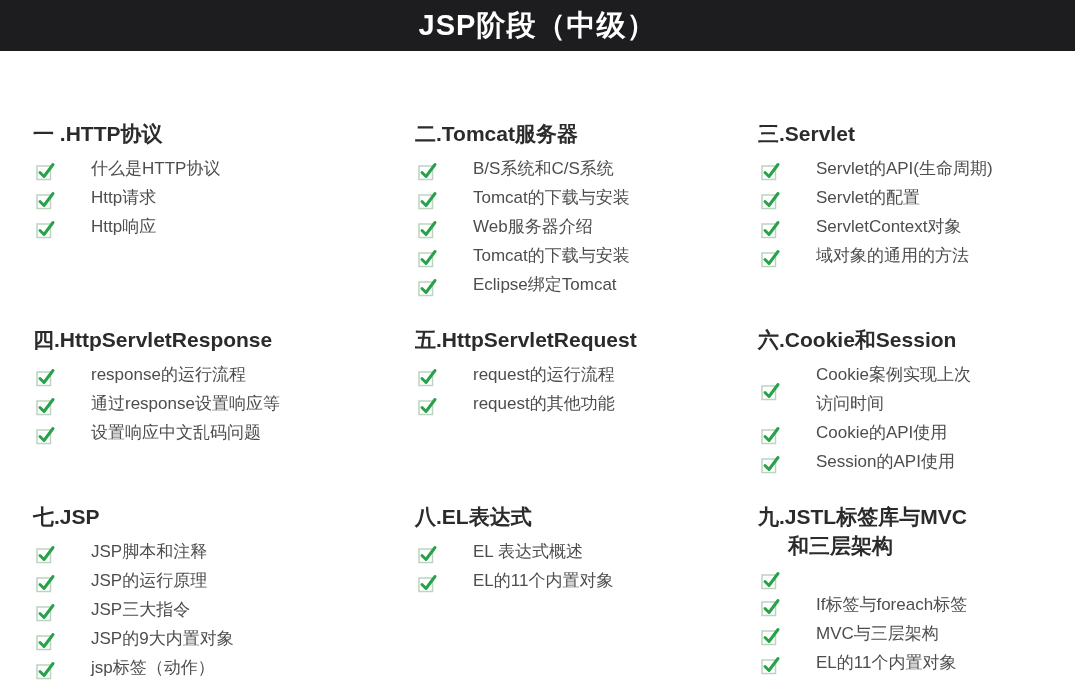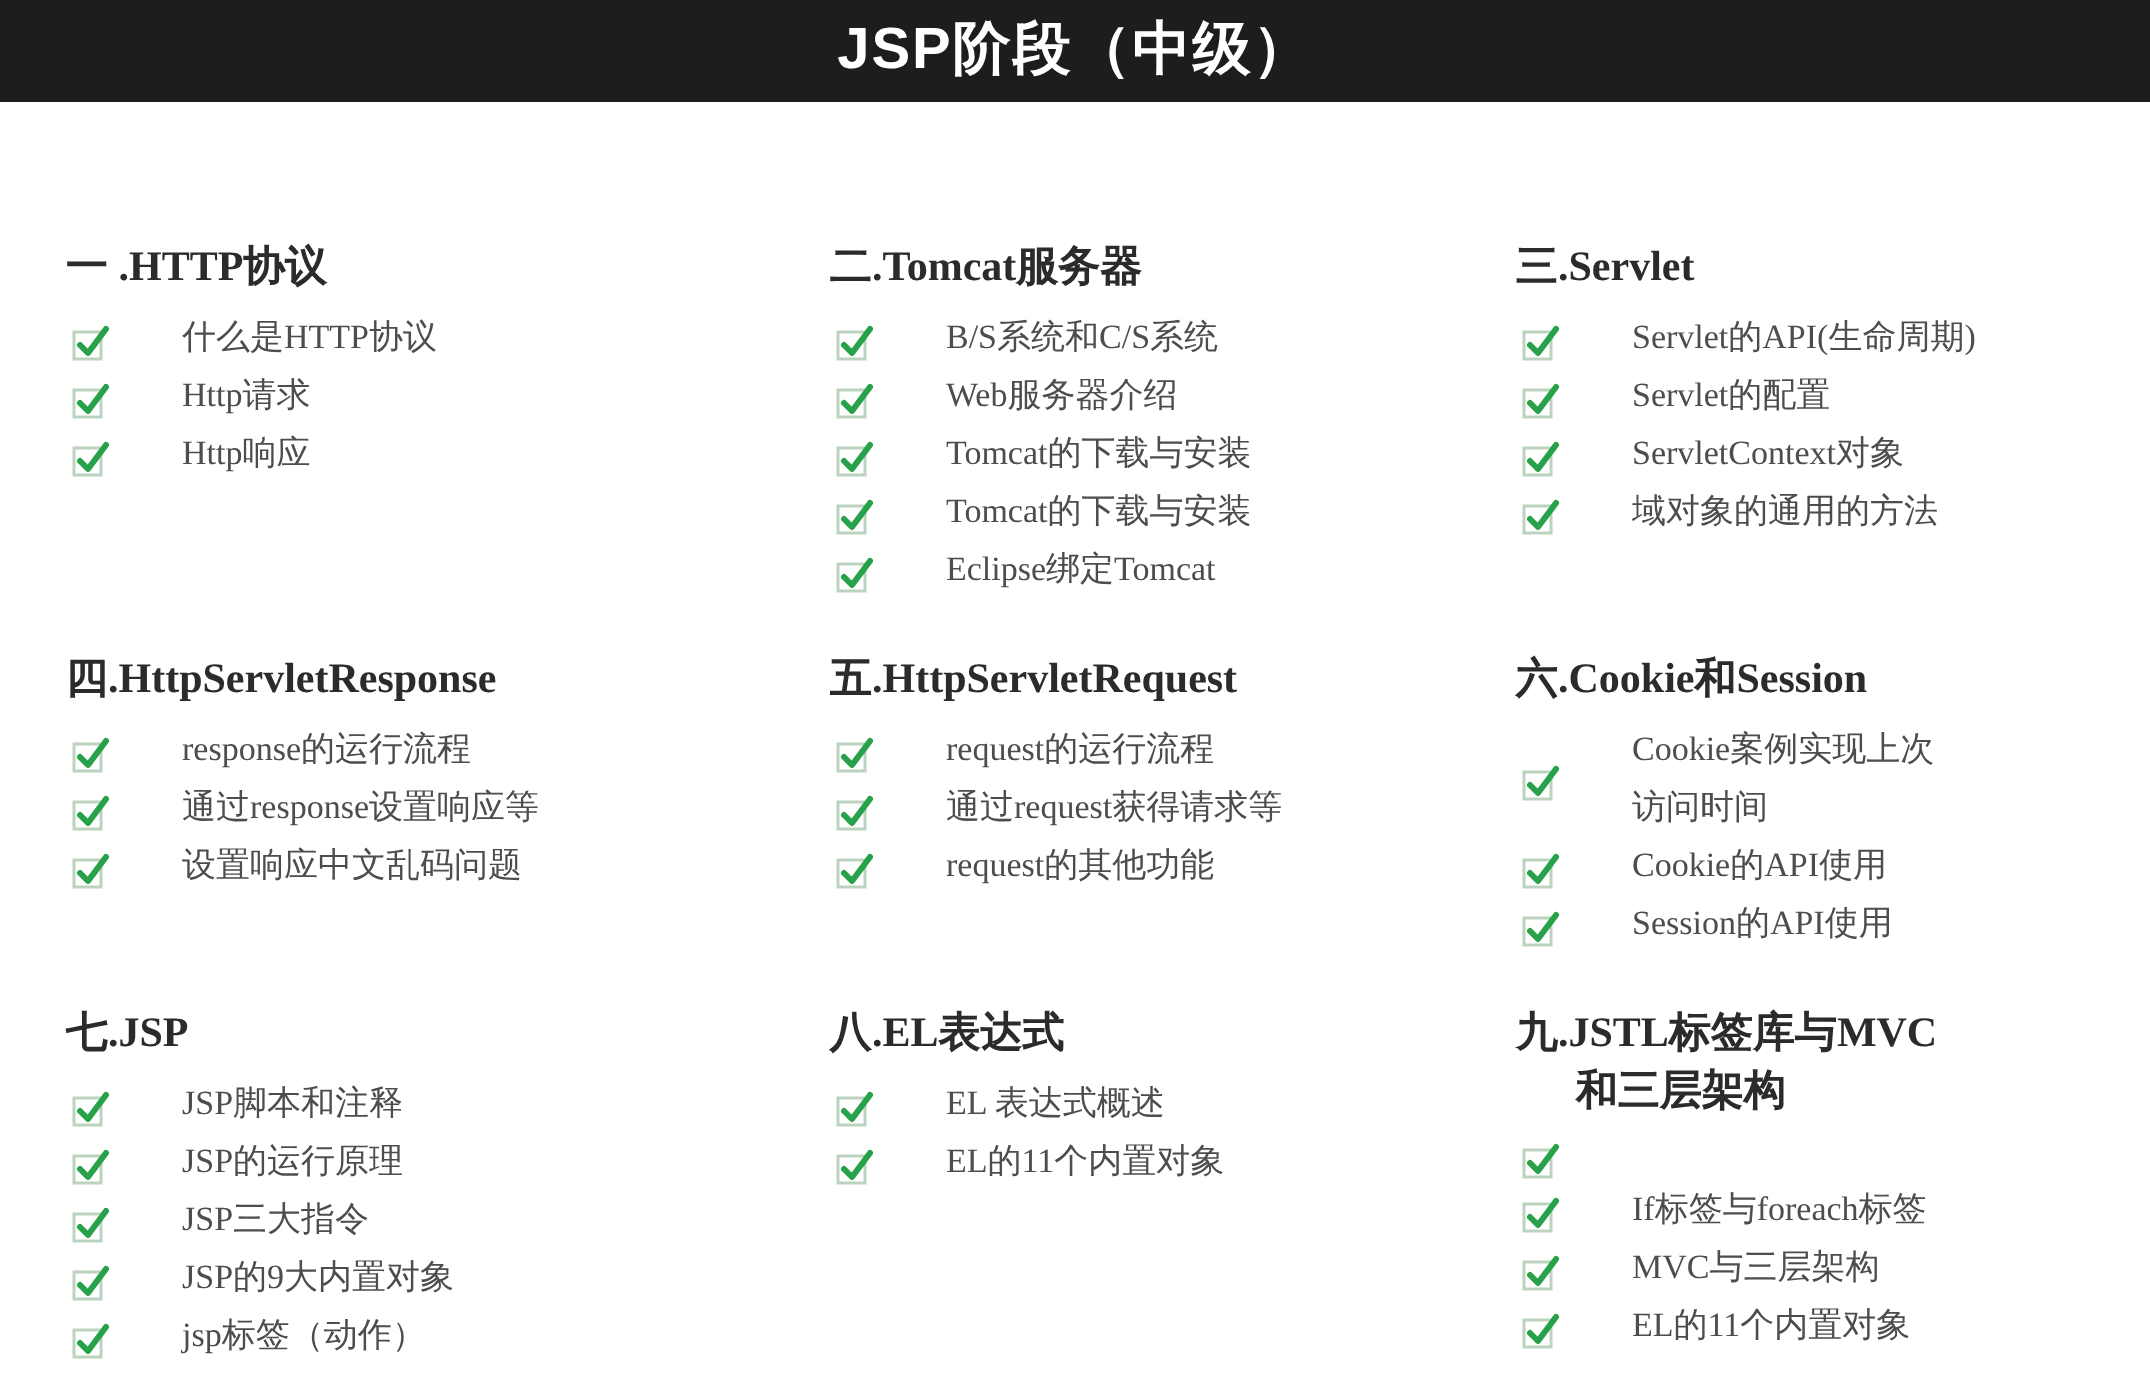--- a/index.html
+++ b/index.html
@@ -31,21 +31,21 @@
   }
 
   
   .grid{
     display:grid;
     grid-template-columns:382px 343px 317px;
     row-gap:26px;
     align-items:start;
     padding:68px 0 0 33px;
   }
-  .section{min-width:0;font-family:Liberation Serif, serif;}
+  .section{min-width:0;}
   .section-title{
     font-size:21px;line-height:29px;font-weight:700;
     color:var(--heading-color);
     margin:0 0 6px 0;
     padding-left:30px;text-indent:-30px; 
   }
   
   .grid .section:nth-child(9) .section-title{max-width:215px;}
 
   ul.items{list-style:none;padding-left:3px;}
@@ -119,50 +119,50 @@
     <span class="item-text">B/S系统和C/S系统</span>
   </li>
 
   <li class="item">
     <span class="check">
       <svg viewBox="0 0 19 19" aria-hidden="true">
         <rect x="1" y="4" width="13.5" height="13.5" fill="#ffffff" stroke="var(--checkbox-border)" stroke-width="1.5"></rect>
         <path d="M4 10.5 L8 14.5 L17 2.5" fill="none" stroke="currentColor" stroke-width="3" stroke-linecap="round" stroke-linejoin="round"></path>
       </svg>
     </span>
+    <span class="item-text">Tomcat的下载与安装</span>
+  </li>
+
+  <li class="item">
+    <span class="check">
+      <svg viewBox="0 0 19 19" aria-hidden="true">
+        <rect x="1" y="4" width="13.5" height="13.5" fill="#ffffff" stroke="var(--checkbox-border)" stroke-width="1.5"></rect>
+        <path d="M4 10.5 L8 14.5 L17 2.5" fill="none" stroke="currentColor" stroke-width="3" stroke-linecap="round" stroke-linejoin="round"></path>
+      </svg>
+    </span>
     <span class="item-text">Web服务器介绍</span>
   </li>
 
   <li class="item">
     <span class="check">
       <svg viewBox="0 0 19 19" aria-hidden="true">
         <rect x="1" y="4" width="13.5" height="13.5" fill="#ffffff" stroke="var(--checkbox-border)" stroke-width="1.5"></rect>
         <path d="M4 10.5 L8 14.5 L17 2.5" fill="none" stroke="currentColor" stroke-width="3" stroke-linecap="round" stroke-linejoin="round"></path>
       </svg>
     </span>
     <span class="item-text">Tomcat的下载与安装</span>
   </li>
 
   <li class="item">
     <span class="check">
       <svg viewBox="0 0 19 19" aria-hidden="true">
         <rect x="1" y="4" width="13.5" height="13.5" fill="#ffffff" stroke="var(--checkbox-border)" stroke-width="1.5"></rect>
         <path d="M4 10.5 L8 14.5 L17 2.5" fill="none" stroke="currentColor" stroke-width="3" stroke-linecap="round" stroke-linejoin="round"></path>
       </svg>
     </span>
-    <span class="item-text">Tomcat的下载与安装</span>
-  </li>
-
-  <li class="item">
-    <span class="check">
-      <svg viewBox="0 0 19 19" aria-hidden="true">
-        <rect x="1" y="4" width="13.5" height="13.5" fill="#ffffff" stroke="var(--checkbox-border)" stroke-width="1.5"></rect>
-        <path d="M4 10.5 L8 14.5 L17 2.5" fill="none" stroke="currentColor" stroke-width="3" stroke-linecap="round" stroke-linejoin="round"></path>
-      </svg>
-    </span>
     <span class="item-text">Eclipse绑定Tomcat</span>
   </li>
 </ul>
   </section>
 
   <section class="section">
     <h2 class="section-title">三.Servlet</h2>
     <ul class="items">
   <li class="item">
     <span class="check">
@@ -247,29 +247,20 @@
   <li class="item">
     <span class="check">
       <svg viewBox="0 0 19 19" aria-hidden="true">
         <rect x="1" y="4" width="13.5" height="13.5" fill="#ffffff" stroke="var(--checkbox-border)" stroke-width="1.5"></rect>
         <path d="M4 10.5 L8 14.5 L17 2.5" fill="none" stroke="currentColor" stroke-width="3" stroke-linecap="round" stroke-linejoin="round"></path>
       </svg>
     </span>
     <span class="item-text">request的运行流程</span>
   </li>
 
-  <li class="item">
-    <span class="check">
-      <svg viewBox="0 0 19 19" aria-hidden="true">
-        <rect x="1" y="4" width="13.5" height="13.5" fill="#ffffff" stroke="var(--checkbox-border)" stroke-width="1.5"></rect>
-        <path d="M4 10.5 L8 14.5 L17 2.5" fill="none" stroke="currentColor" stroke-width="3" stroke-linecap="round" stroke-linejoin="round"></path>
-      </svg>
-    </span>
-    <span class="item-text">通过request获得请求等</span>
-  </li>
 
   <li class="item">
     <span class="check">
       <svg viewBox="0 0 19 19" aria-hidden="true">
         <rect x="1" y="4" width="13.5" height="13.5" fill="#ffffff" stroke="var(--checkbox-border)" stroke-width="1.5"></rect>
         <path d="M4 10.5 L8 14.5 L17 2.5" fill="none" stroke="currentColor" stroke-width="3" stroke-linecap="round" stroke-linejoin="round"></path>
       </svg>
     </span>
     <span class="item-text">request的其他功能</span>
   </li>

